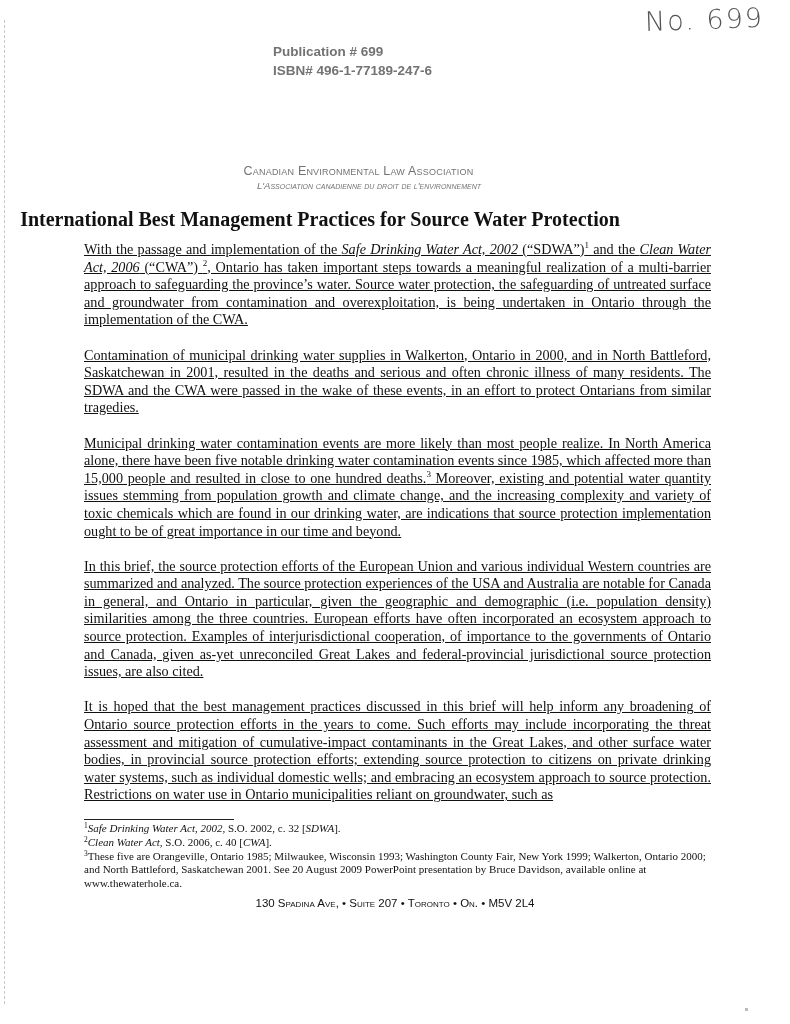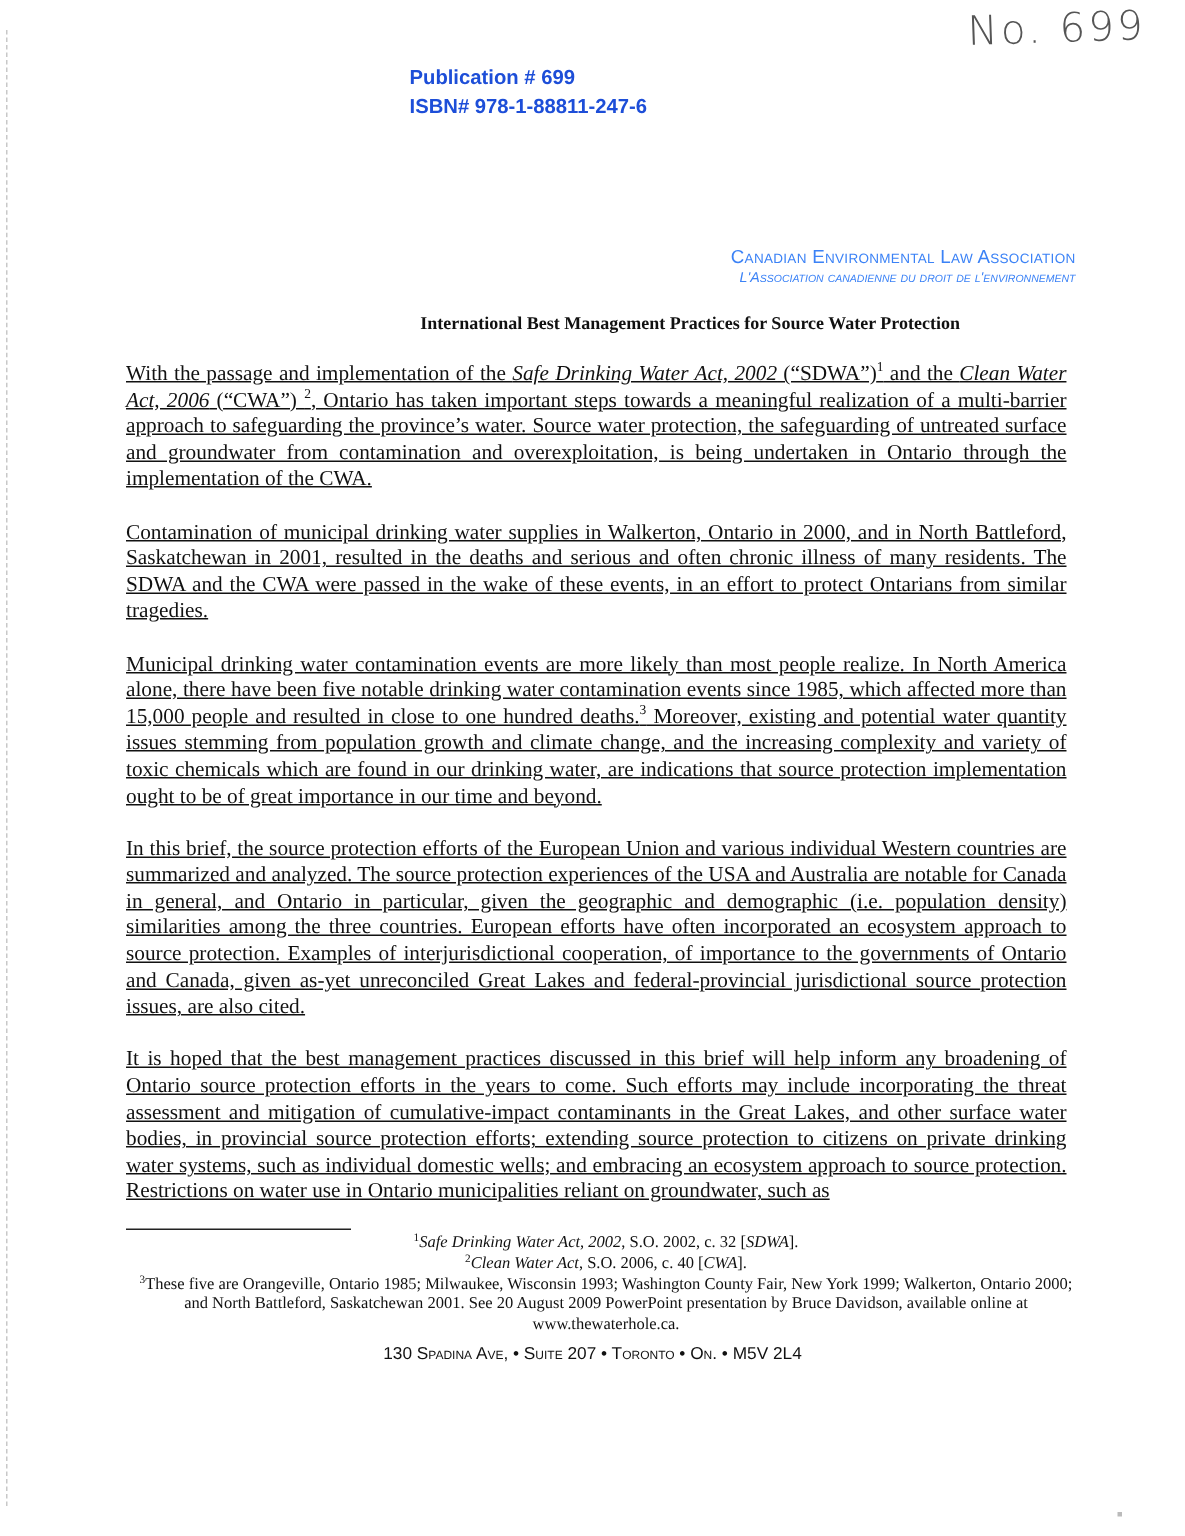--- a/index.html
+++ b/index.html
@@ -12,65 +12,65 @@
       border-left: 1px dashed #c8c8c8;
     }
     .handwritten {
       position: absolute; left: 645px; top: 4px;
       font-family: "DejaVu Sans", sans-serif; font-size: 27px; font-weight: 200;
       color: #555; letter-spacing: 2px; transform: rotate(-2deg);
     }
     .pubinfo {
       position: absolute; left: 273px; top: 42px;
       font-family: "Liberation Sans", sans-serif; font-weight: bold; font-size: 13.5px;
-      line-height: 19px; color: #1d4ed8;
+      line-height: 19px; color: #737373;
     }
     .org {
-      position: absolute; left: 0; width: 717px; top: 163px; text-align: right;
-      font-family: "Liberation Sans", sans-serif; color: #3b82f6;
+      position: absolute; left: 0; width: 717px; top: 163px; text-align: center;
+      font-family: "Liberation Sans", sans-serif; color: #737373;
     }
     .org .en { font-size: 12.5px; font-variant: small-caps; letter-spacing: 0.2px; line-height: 16px; }
     .org .fr { font-size: 9.5px; font-style: italic; font-variant: small-caps; line-height: 13px; padding-left: 21px; }
     .title {
-      position: absolute; left: 0; width: 640px; top: 208px; text-align: right;
-      font-size: 12px; font-weight: bold; color: #111;
+      position: absolute; left: 0; width: 640px; top: 208px; text-align: center;
+      font-size: 20px; font-weight: bold; color: #111;
     }
     .body-text {
       position: absolute; left: 84px; width: 627px; top: 241px;
       font-size: 14.2px; line-height: 17.6px; text-align: justify;
     }
     .body-text p { margin: 0 0 17.6px 0; text-decoration: underline; }
     sup { font-size: 9px; line-height: 0; vertical-align: 6px; }
     .fn-rule {
       position: absolute; left: 84px; top: 819px; width: 150px; height: 0;
       border-top: 1px solid #222;
     }
     .footnotes {
       position: absolute; left: 84px; width: 640px; top: 822px;
       font-size: 11px; line-height: 13.8px;
     }
-    .footnotes div { margin: 0; text-align: center; }
+    .footnotes div { margin: 0; }
     .footnotes sup { font-size: 7.5px; vertical-align: 4px; }
     .footer {
       position: absolute; left: 0; width: 790px; top: 896px; text-align: center;
       font-family: "Liberation Sans", sans-serif; font-size: 11.5px; line-height: 15px;
       font-variant: small-caps;
     }
     .speck { position: absolute; width: 3px; height: 3px; background: #bbb; }
   </style>
 </head>
 <body>
 
 <div class="scan-edge"></div>
 
 <div class="handwritten">No. 699</div>
 
 <div class="pubinfo">
   <div>Publication # 699</div>
-  <div>ISBN# 978-1-88811-247-6</div>
+  <div>ISBN# 496-1-77189-247-6</div>
 </div>
 
 <div class="org">
   <div class="en">Canadian Environmental Law Association</div>
   <div class="fr">L'Association canadienne du droit de l'environnement</div>
 </div>
 
 <div class="title">International Best Management Practices for Source Water Protection</div>
 
 <div class="body-text">

